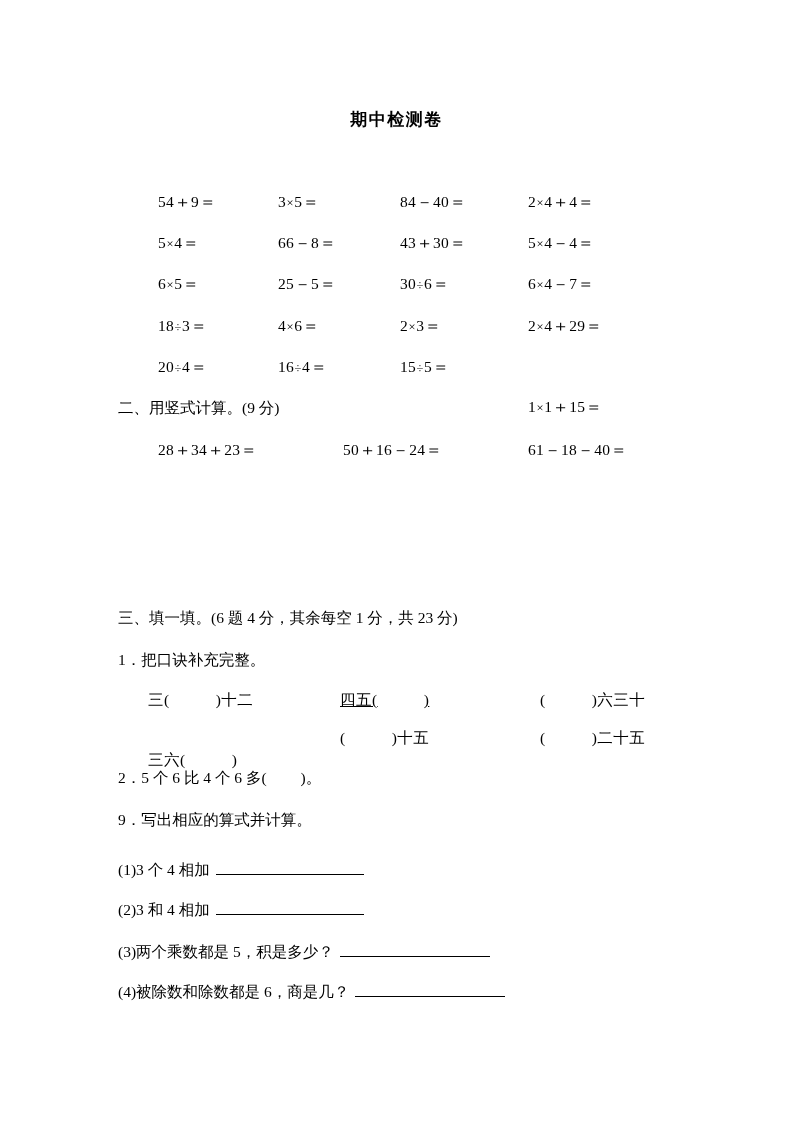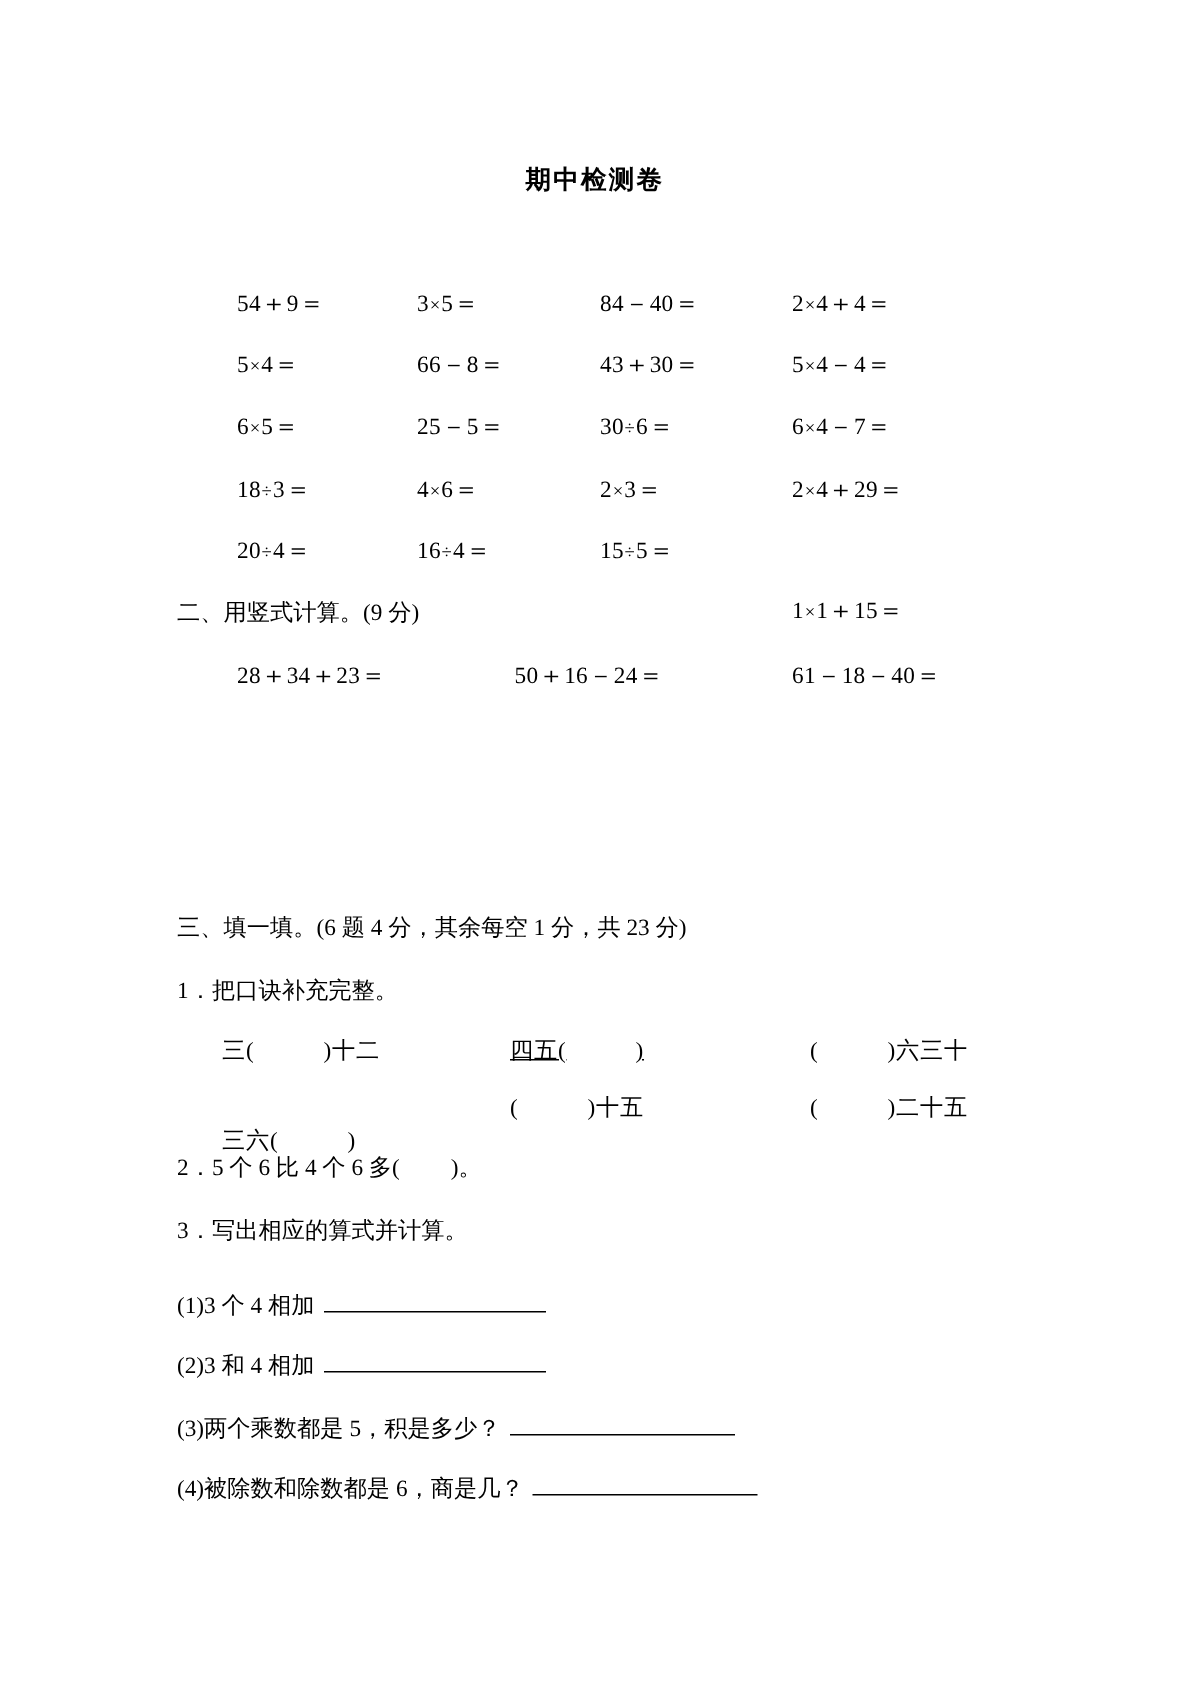--- a/index.html
+++ b/index.html
@@ -162,20 +162,20 @@
   <div class="koujue" style="left:148px; top:690px;"><span>三(</span><span class="paren-gap"></span><span>)十二</span></div>
   <div class="koujue" style="left:340px; top:690px;text-decoration:underline;"><span>四五(</span><span class="paren-gap"></span><span>)</span></div>
   <div class="koujue" style="left:540px; top:690px;"><span>(</span><span class="paren-gap"></span><span>)六三十</span></div>
 
   <div class="koujue" style="left:148px; top:728px;margin-top:22px;"><span>三六(</span><span class="paren-gap"></span><span>)</span></div>
   <div class="koujue" style="left:340px; top:728px;"><span>(</span><span class="paren-gap"></span><span>)十五</span></div>
   <div class="koujue" style="left:540px; top:728px;"><span>(</span><span class="paren-gap"></span><span>)二十五</span></div>
 
   <div class="item" style="top:768px;"><span>2．5 个 6 比 4 个 6 多(</span><span class="gap-paren"></span><span>)。</span></div>
 
-  <div class="sub-head" style="top:810px;">3．写出相应的算式并计算。</div>
+  <div class="sub-head" style="top:810px;">9．写出相应的算式并计算。</div>
 
   <div class="item" style="top:860px;"><span>(1)3 个 4 相加</span><span class="blank-line blank-148"></span></div>
   <div class="item" style="top:900px;"><span>(2)3 和 4 相加</span><span class="blank-line blank-148"></span></div>
   <div class="item" style="top:942px;"><span>(3)两个乘数都是 5，积是多少？</span><span class="blank-line blank-150"></span></div>
   <div class="item" style="top:982px;"><span>(4)被除数和除数都是 6，商是几？</span><span class="blank-line blank-150"></span></div>
 
 </div>
 
 </body></html>

